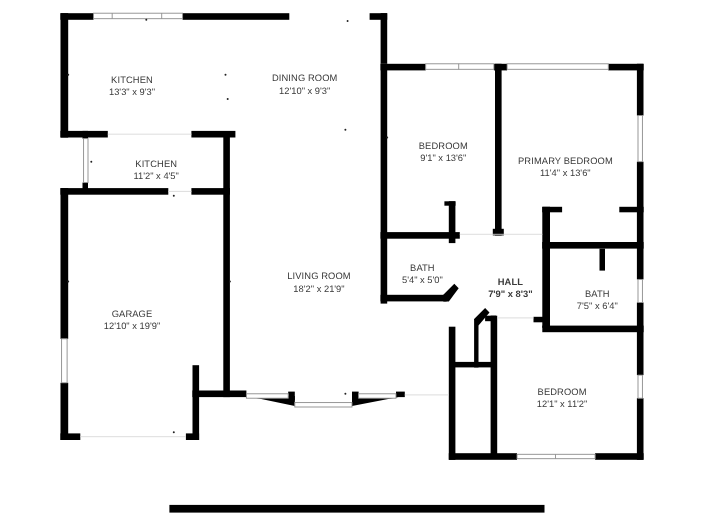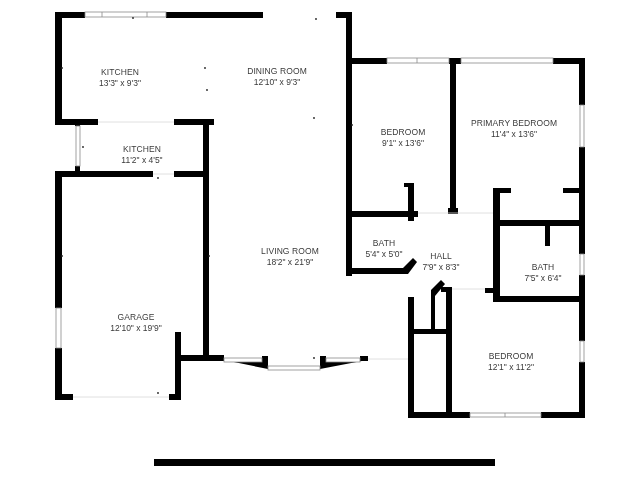--- a/index.html
+++ b/index.html
@@ -156,41 +156,41 @@
     <span class="dims">12'10" x 9'3"</span>
   </div>
   <div class="room-label" style="left:142px; top:144px;">
     <span class="name">KITCHEN</span>
     <span class="dims">11'2" x 4'5"</span>
   </div>
   <div class="room-label" style="left:403px; top:127px;">
     <span class="name">BEDROOM</span>
     <span class="dims">9'1" x 13'6"</span>
   </div>
-  <div class="room-label" style="left:514px; top:118px;">
+  <div class="room-label" style="left:514px; top:141px;">
     <span class="name">PRIMARY BEDROOM</span>
     <span class="dims">11'4" x 13'6"</span>
   </div>
   <div class="room-label" style="left:384px; top:238px;">
     <span class="name">BATH</span>
     <span class="dims">5'4" x 5'0"</span>
   </div>
-  <div class="room-label" style="left:441px; top:251px;">
+  <div class="room-label" style="left:464px; top:251px;font-weight:bold;">
     <span class="name">HALL</span>
     <span class="dims">7'9" x 8'3"</span>
   </div>
   <div class="room-label" style="left:543px; top:262px;">
     <span class="name">BATH</span>
     <span class="dims">7'5" x 6'4"</span>
   </div>
   <div class="room-label" style="left:290px; top:246px;">
     <span class="name">LIVING ROOM</span>
     <span class="dims">18'2" x 21'9"</span>
   </div>
-  <div class="room-label" style="left:136px; top:280px;margin-top:32px;">
+  <div class="room-label" style="left:120px; top:280px;">
     <span class="name">GARAGE</span>
     <span class="dims">12'10" x 19'9"</span>
   </div>
   <div class="room-label" style="left:511px; top:351px;">
     <span class="name">BEDROOM</span>
     <span class="dims">12'1" x 11'2"</span>
   </div>
 </div>
 
 <div class="scale-bar"></div>

